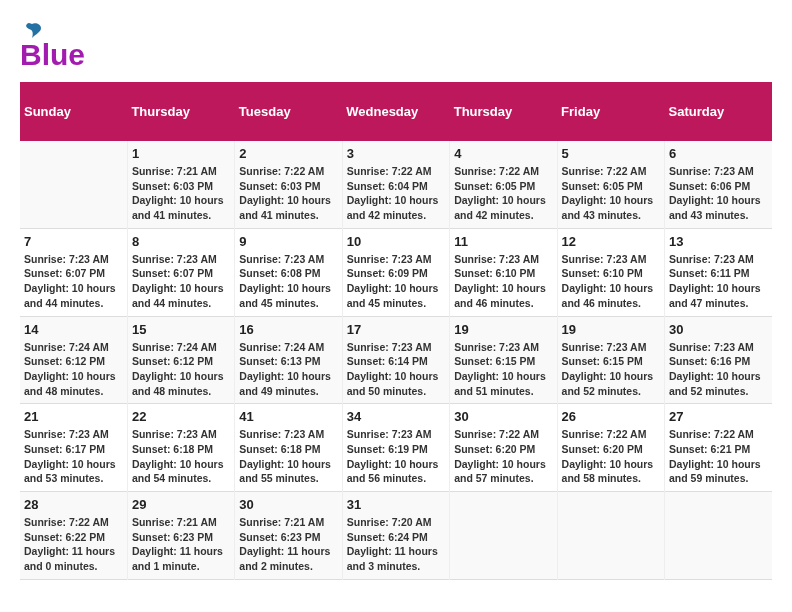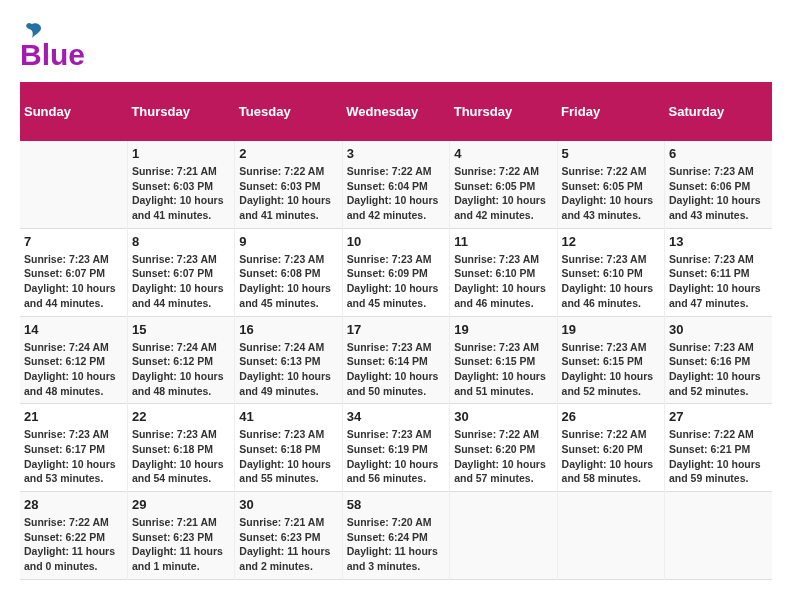--- a/index.html
+++ b/index.html
@@ -232,21 +232,21 @@
         </td>
         <td>
           <div class="day-number">29</div>
           <div class="day-info">Sunrise: 7:21 AM<br>Sunset: 6:23 PM<br>Daylight: 11 hours and 1 minute.</div>
         </td>
         <td>
           <div class="day-number">30</div>
           <div class="day-info">Sunrise: 7:21 AM<br>Sunset: 6:23 PM<br>Daylight: 11 hours and 2 minutes.</div>
         </td>
         <td>
-          <div class="day-number">58</div>
+          <div class="day-number">31</div>
           <div class="day-info">Sunrise: 7:20 AM<br>Sunset: 6:24 PM<br>Daylight: 11 hours and 3 minutes.</div>
         </td>
         <td></td>
         <td></td>
         <td></td>
       </tr>
     </tbody>
 </table>
 
 </body></html>

